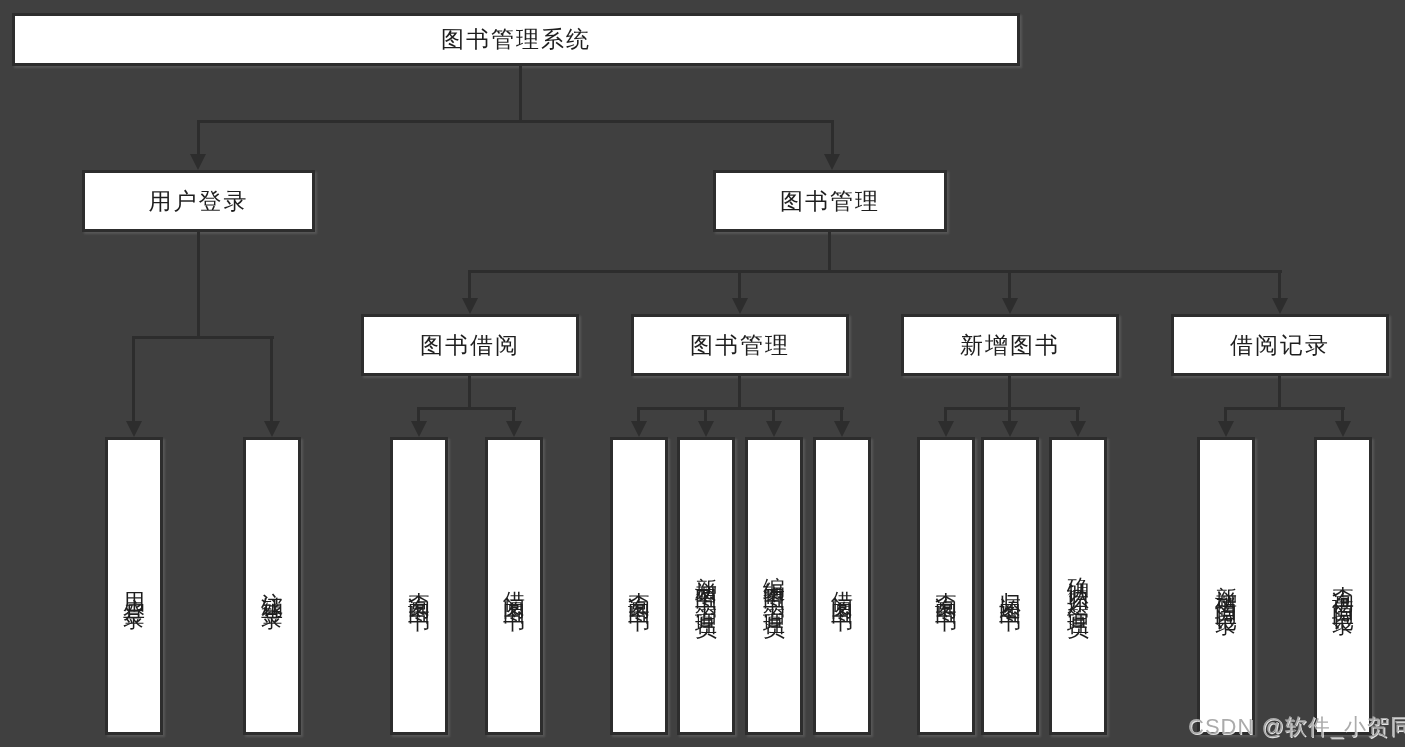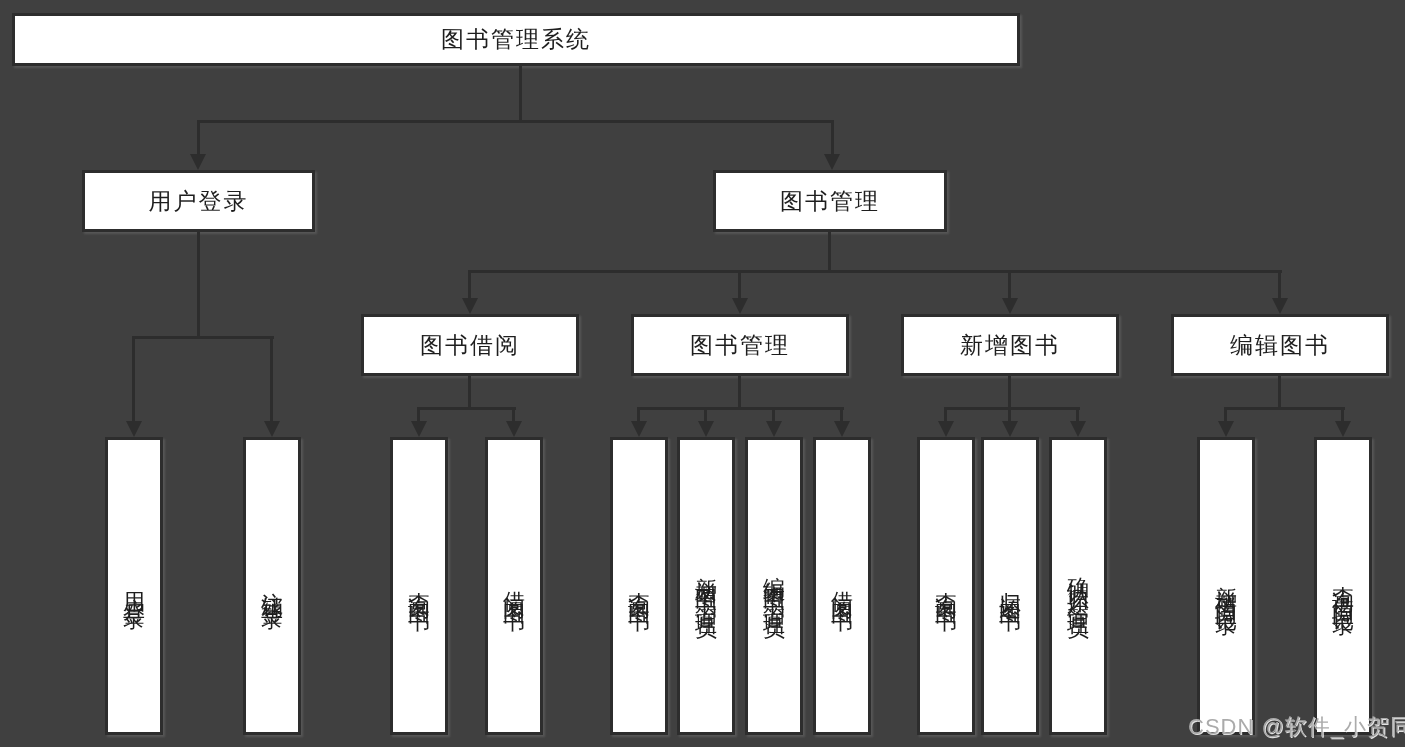--- a/index.html
+++ b/index.html
@@ -82,21 +82,21 @@
   <div class="vline" style="left:738px; top:270px; height:30px;"></div>
   <div class="arrowhead" style="left:732px; top:298px;"></div>
   <div class="vline" style="left:1008px; top:270px; height:30px;"></div>
   <div class="arrowhead" style="left:1002px; top:298px;"></div>
   <div class="vline" style="left:1278px; top:270px; height:30px;"></div>
   <div class="arrowhead" style="left:1272px; top:298px;"></div>
 
   <div class="node h-node" style="left:361px; top:314px; width:218px; height:62px;">图书借阅</div>
   <div class="node h-node" style="left:631px; top:314px; width:218px; height:62px;">图书管理</div>
   <div class="node h-node" style="left:901px; top:314px; width:218px; height:62px;">新增图书</div>
-  <div class="node h-node" style="left:1171px; top:314px; width:218px; height:62px;">编辑图书</div>
+  <div class="node h-node" style="left:1171px; top:314px; width:218px; height:62px;">借阅记录</div>
 
   <div class="vline" style="left:468px; top:376px; height:34px;"></div>
   <div class="vline" style="left:738px; top:376px; height:34px;"></div>
   <div class="vline" style="left:1008px; top:376px; height:34px;"></div>
   <div class="vline" style="left:1278px; top:376px; height:34px;"></div>
 
   <div class="hline" style="left:417px; top:407px; width:99px;"></div>
   <div class="hline" style="left:637px; top:407px; width:207px;"></div>
   <div class="hline" style="left:944px; top:407px; width:136px;"></div>
   <div class="hline" style="left:1224px; top:407px; width:121px;"></div>

